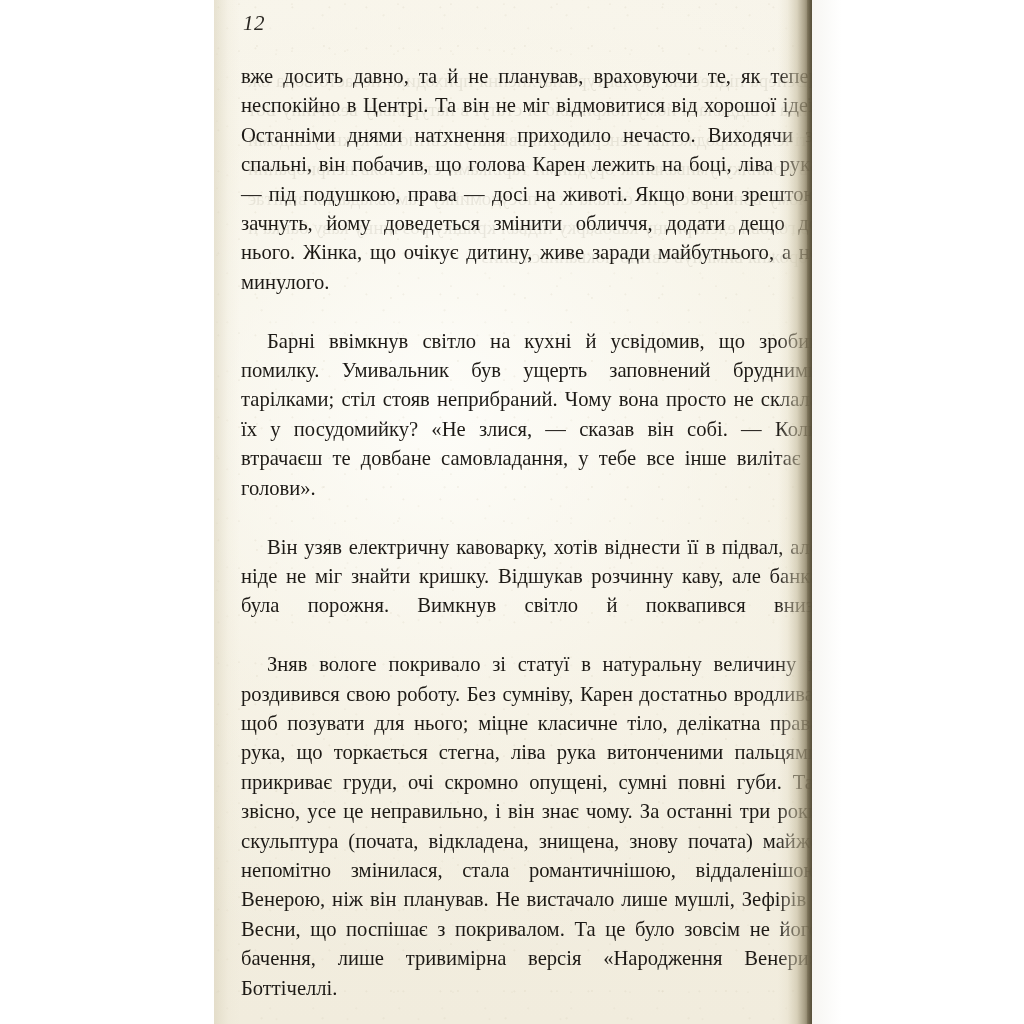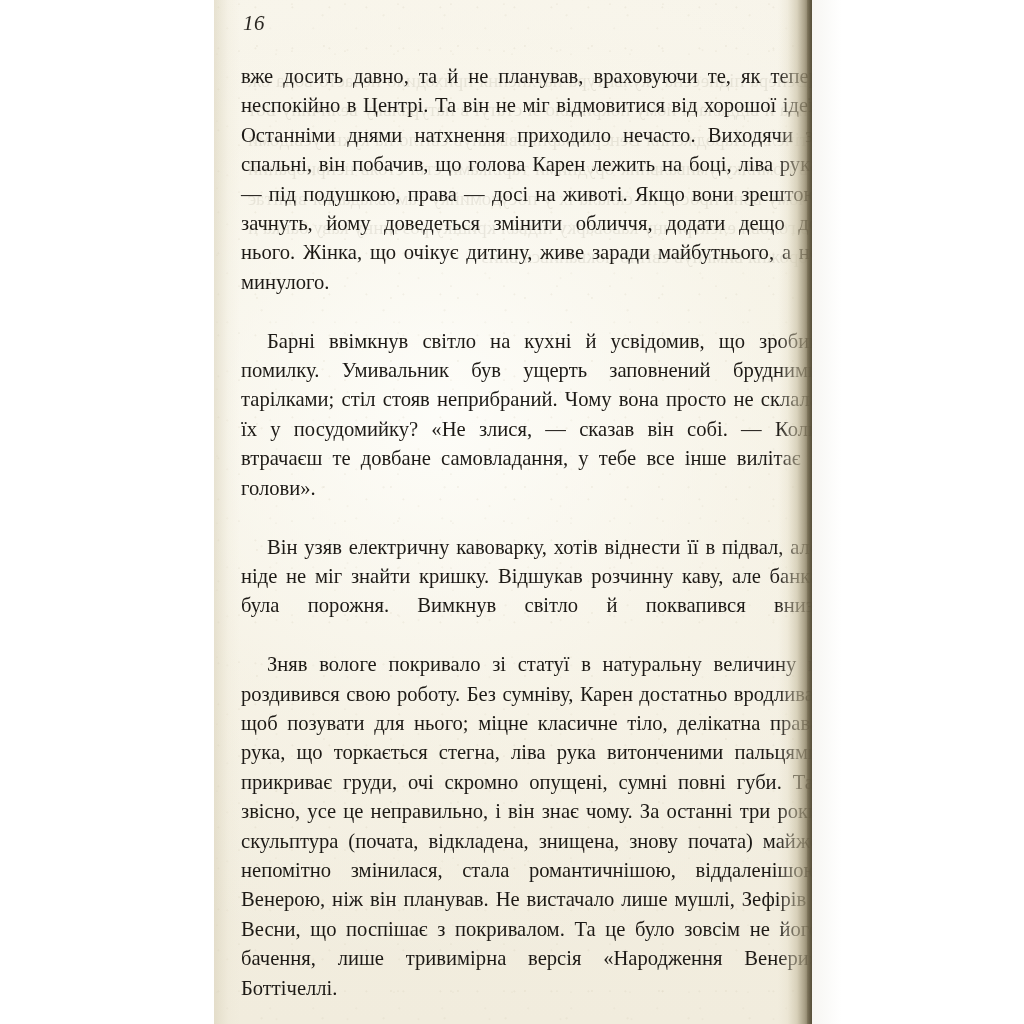--- a/index.html
+++ b/index.html
@@ -165,21 +165,21 @@
 
 <div id="scan">
 
   <div id="page">
 
     <div id="paper-tone"></div>
     <div id="paper-grain"></div>
 
     <div id="showthrough">Венера піднесена скульптура натхнення приходило нечасто вона ожила й віддалася йому покривало зі статуї в натуральну величину Боттічеллі Народження Венери Барні ввімкнув світло на кухні усвідомив помилку умивальник брудними тарілками стіл стояв неприбраний чому вона просто не склала їх у посудомийку самовладання вилітає з голови електричну кавоварку підвал кришку розчинну каву банка порожня вимкнув світло поквапився вниз</div>
 
-    <div id="folio">16</div>
+    <div id="folio">12</div>
 
     <div id="textblock">
       <p class="first">вже досить давно, та й не планував, враховуючи те, як тепер неспокійно в Центрі. Та він не міг відмовитися від хорошої ідеї. Останніми днями натхнення приходило нечасто. Виходячи зі спальні, він побачив, що голова Карен лежить на боці, ліва рука — під подушкою, права — досі на животі. Якщо вони зрештою зачнуть, йому доведеться змінити обличчя, додати дещо до нього. Жінка, що очікує дитину, живе заради майбутнього, а не минулого.</p>
       <p>Барні ввімкнув світло на кухні й усвідомив, що зробив помилку. Умивальник був ущерть заповнений брудними тарілками; стіл стояв неприбраний. Чому вона просто не склала їх у посудомийку? «Не злися, — сказав він собі. — Коли втрачаєш те довбане самовладання, у тебе все інше вилітає з голови».</p>
       <p>Він узяв електричну кавоварку, хотів віднести її в підвал, але ніде не міг знайти кришку. Відшукав розчинну каву, але банка була порожня. Вимкнув світло й поквапився вниз.</p>
       <p>Зняв вологе покривало зі статуї в натуральну величину й роздивився свою роботу. Без сумніву, Карен достатньо вродлива, щоб позувати для нього; міцне класичне тіло, делікатна права рука, що торкається стегна, ліва рука витонченими пальцями прикриває груди, очі скромно опущені, сумні повні губи. Та, звісно, усе це неправильно, і він знає чому. За останні три роки скульптура (почата, відкладена, знищена, знову почата) майже непомітно змінилася, стала романтичнішою, віддаленішою Венерою, ніж він планував. Не вистачало лише мушлі, Зефірів і Весни, що поспішає з покривалом. Та це було зовсім не його бачення, лише тривимірна версія «Народження Венери» Боттічеллі.</p>
 
     </div>
 
     <div id="edge-left"></div>

